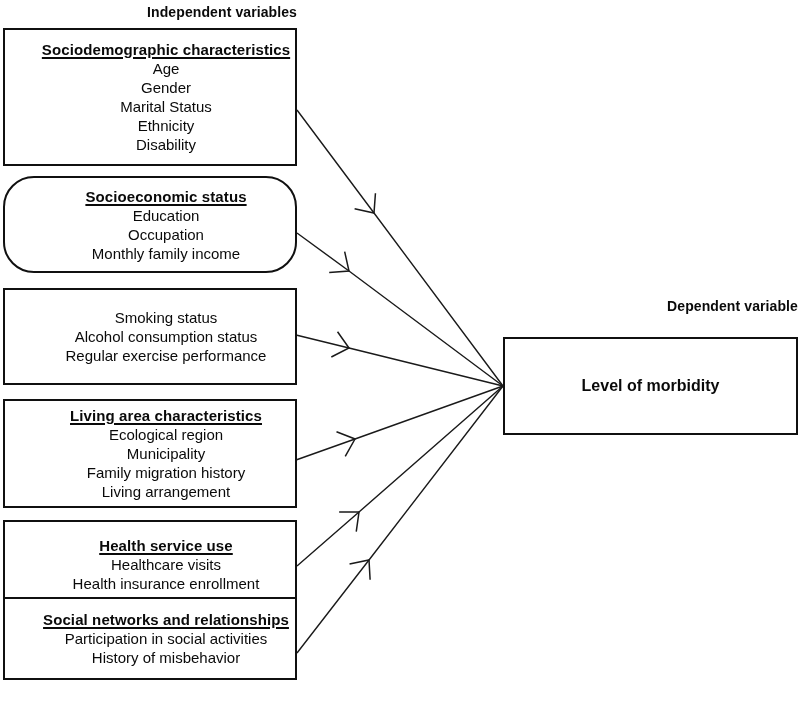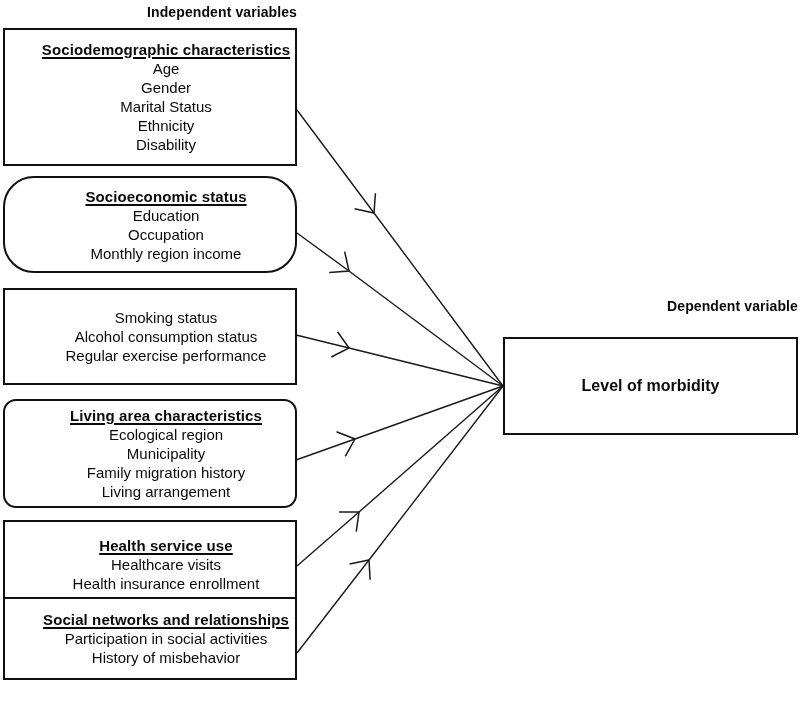--- a/index.html
+++ b/index.html
@@ -53,21 +53,21 @@
     text-underline-offset: 2px;
     letter-spacing: 0.1px;
   }
   .var-box .item {
     font-size: 15px;
     line-height: 19px;
   }
   #box-0 { top: 28px;  height: 138px; }
   #box-1 { top: 176px; height: 97px; border-radius: 31px;  }
   #box-2 { top: 288px; height: 97px;  }
-  #box-3 { top: 399px; height: 109px; border-radius: 13px; }
+  #box-3 { top: 399px; height: 109px; }
   #box-4 { top: 520px; height: 88px;  }
   #box-5 { top: 597px; height: 83px;  }
   .dep-box {
     position: absolute;
     left: 503px; top: 337px;
     width: 295px; height: 98px;
     box-sizing: border-box;
     border: 2.6px solid #101010;
     background: #ffffff;
     display: flex;
@@ -108,21 +108,21 @@
     <div class="item">Gender</div>
     <div class="item">Marital Status</div>
     <div class="item">Ethnicity</div>
     <div class="item">Disability</div>
   </div>
 
   <div class="var-box" id="box-1">
     <div class="heading">Socioeconomic status</div>
     <div class="item">Education</div>
     <div class="item">Occupation</div>
-    <div class="item">Monthly region income</div>
+    <div class="item">Monthly family income</div>
   </div>
 
   <div class="var-box" id="box-2">
     <div class="item">Smoking status</div>
     <div class="item">Alcohol consumption status</div>
     <div class="item">Regular exercise performance</div>
   </div>
 
   <div class="var-box" id="box-3">
     <div class="heading">Living area characteristics</div>

